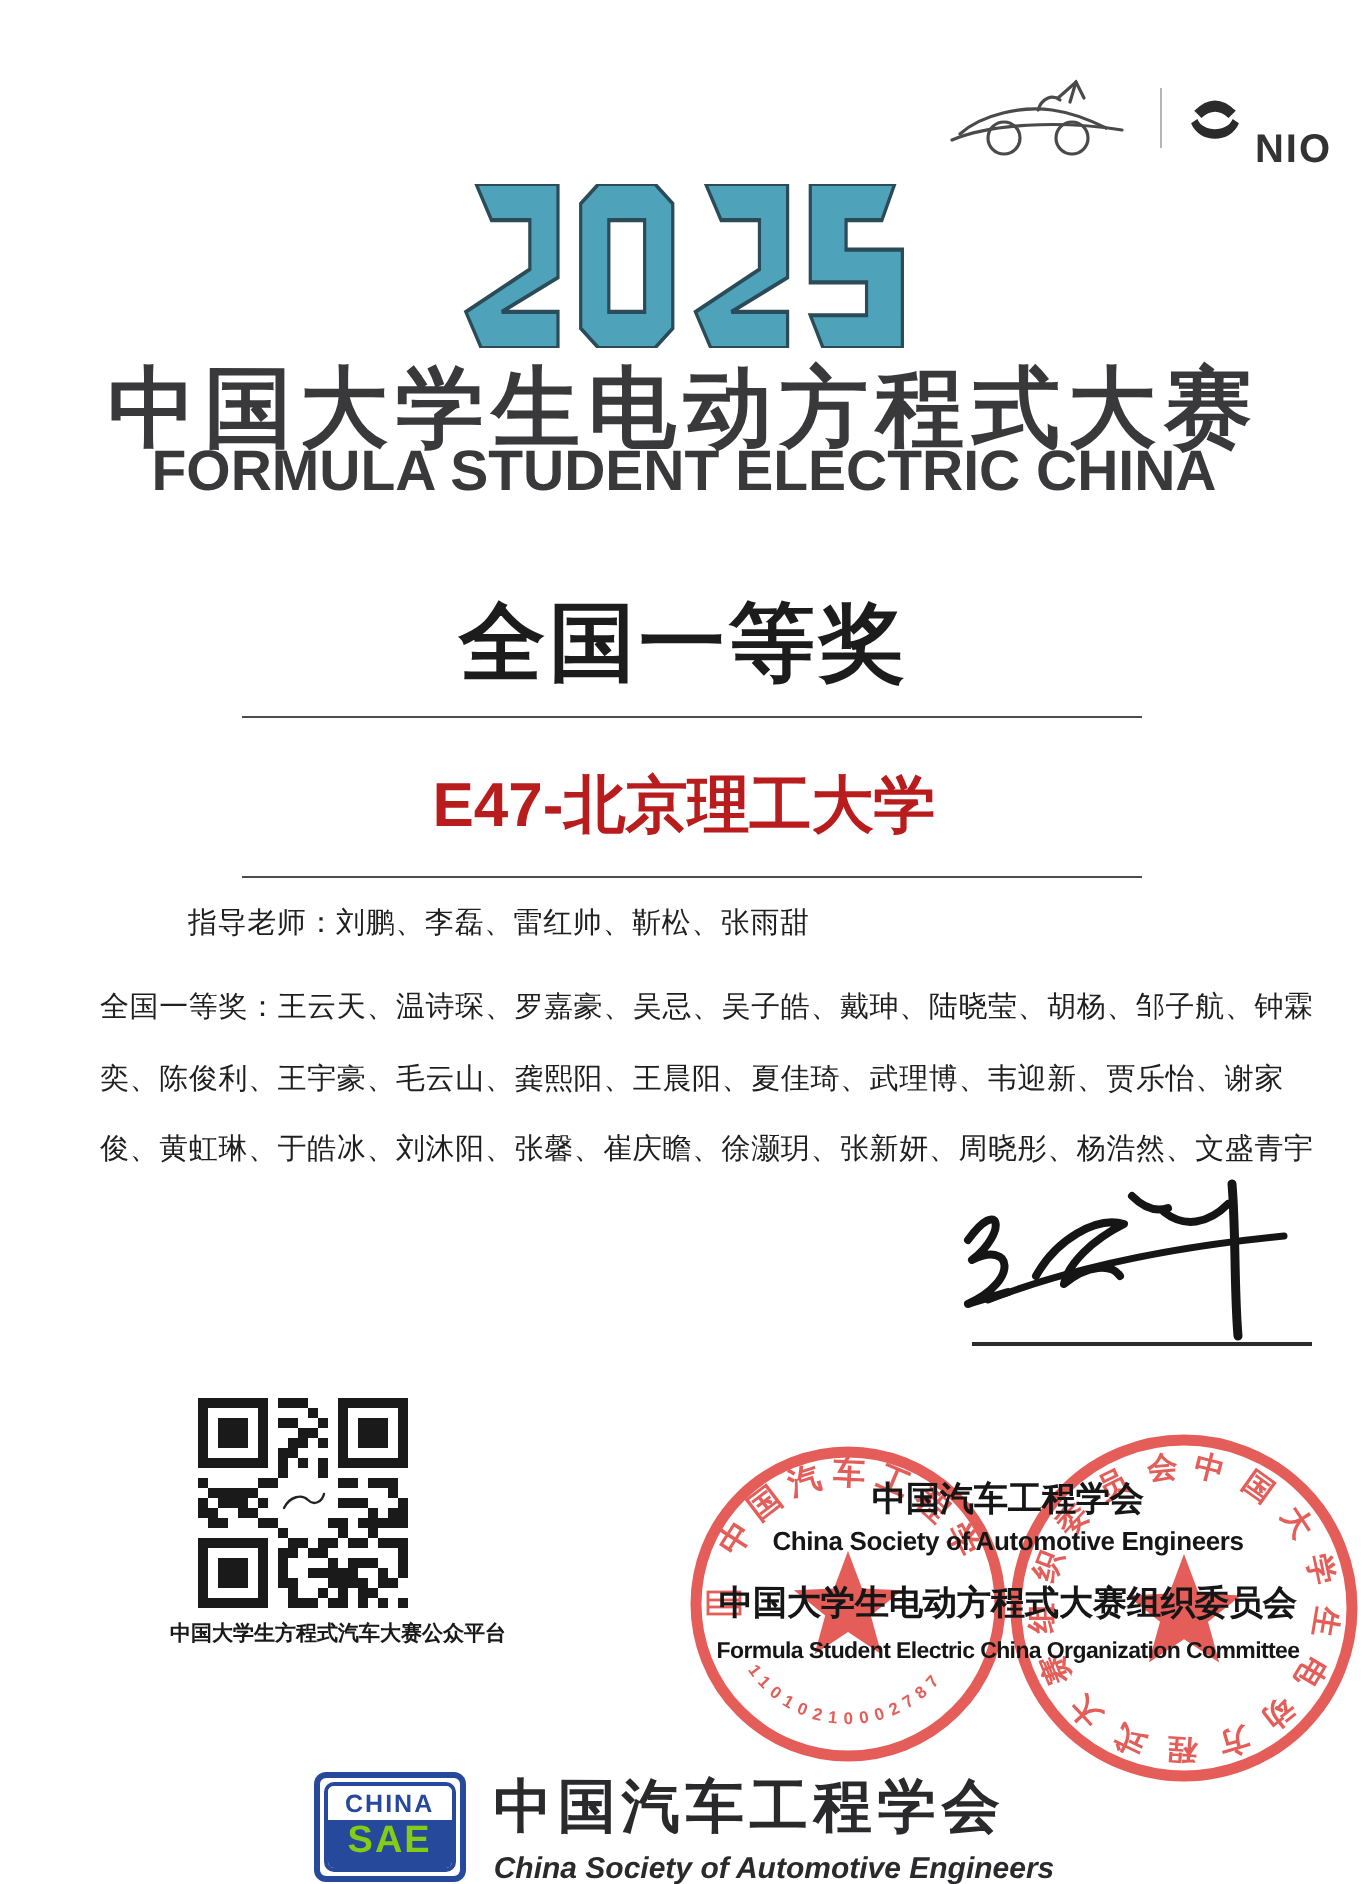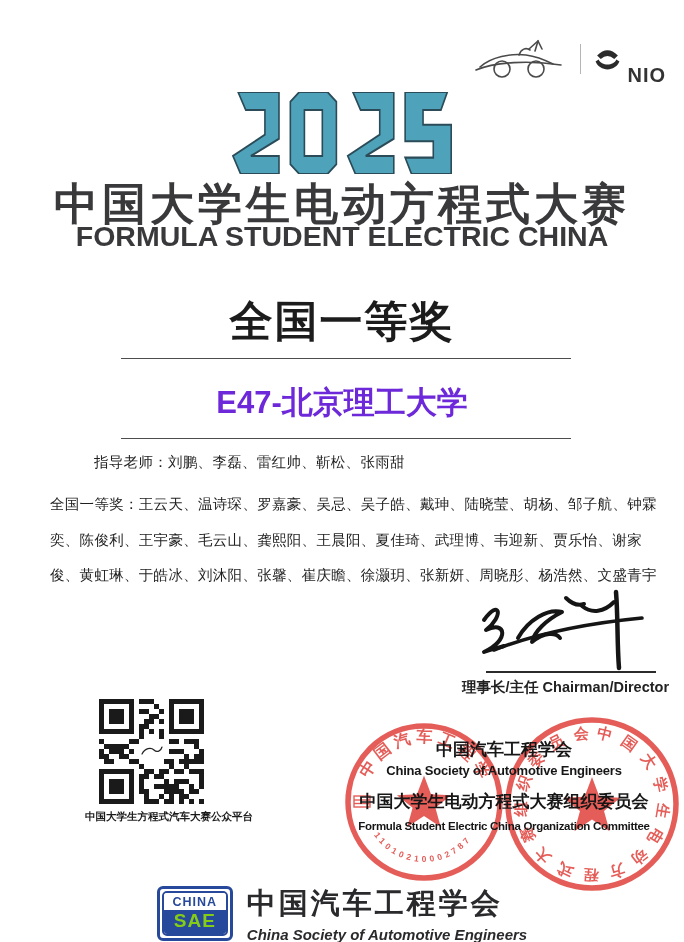--- a/index.html
+++ b/index.html
@@ -16,21 +16,21 @@
   .nio-wrap{display:flex; align-items:center; gap:6px;}
   .nio-word{font-size:20px; font-weight:900; letter-spacing:1px; color:#333;margin-top:34px;}
   
   .year-svg{top:92px; left:230px;}
   .year-svg path{fill:var(--year-fill,#4ea3ba); stroke:var(--year-stroke,#2a4b57); stroke-width:2.5; stroke-linejoin:miter;}
   
   .center-line{left:0; width:684px; text-align:center; white-space:nowrap;}
   .title-cn{top:175px; font-size:44px; font-weight:900; letter-spacing:4px; color:#39393c;}
   .title-en{top:220px; font-size:28.5px; font-weight:800; letter-spacing:0px; color:#39393c;}
   .prize{top:293px; font-size:43px; font-weight:700; letter-spacing:2px; color:#1c1c1c;}
-  .team{top:382px; font-size:31px; font-weight:600; color:#6d28d9;}
+  .team{top:382px; font-size:31px; font-weight:600; color:#b91c1c;}
   .rule{height:0; border-top:1.5px solid #4d4d4d;}
   .rule-1{top:358px; left:121px; width:450px;}
   .rule-2{top:438px; left:121px; width:450px;}
   
   .people-line{left:50px; width:612px; font-size:14.5px; letter-spacing:0.3px; color:#1f1f1f; line-height:35.5px;}
   .advisors{top:445px;margin-left:44px;}
   .members{top:487px;}
   
   .sig-svg{top:586px; left:470px;}
   .sig-svg path{stroke:#151515; fill:none; stroke-linecap:round; stroke-linejoin:round;}
@@ -117,21 +117,20 @@
 
   <svg class="abs sig-svg" width="190" height="88" viewBox="0 0 190 88">
     <path d="M14,34 C30,12 34,30 16,44 C36,34 40,54 14,66 C22,63 28,62 34,60" stroke-width="4"></path>
     <path d="M48,52 C58,34 78,22 92,26 C76,34 64,46 62,56 C74,46 86,46 90,52" stroke-width="4"></path>
     <path d="M24,64 C60,50 110,38 172,32" stroke-width="3.5"></path>
     <path d="M96,12 C102,18 108,20 114,18" stroke-width="4"></path>
     <path d="M112,20 C122,28 134,26 144,16" stroke-width="4"></path>
     <path d="M146,6 C148,30 147,58 149,82" stroke-width="4.5"></path>
   </svg>
   <div class="abs sig-rule"></div>
-  <div class="abs sig-caption">理事长/主任  Chairman/Director</div>
 
   <div class="abs qr-box">
     <svg id="qr-svg" width="105" height="105" viewBox="0 0 105 105">
         <rect x="0" y="0" width="5" height="5" fill="#1a1a1a"></rect>
         <rect x="5" y="0" width="5" height="5" fill="#1a1a1a"></rect>
         <rect x="10" y="0" width="5" height="5" fill="#1a1a1a"></rect>
         <rect x="15" y="0" width="5" height="5" fill="#1a1a1a"></rect>
         <rect x="20" y="0" width="5" height="5" fill="#1a1a1a"></rect>
         <rect x="25" y="0" width="5" height="5" fill="#1a1a1a"></rect>
         <rect x="30" y="0" width="5" height="5" fill="#1a1a1a"></rect>

